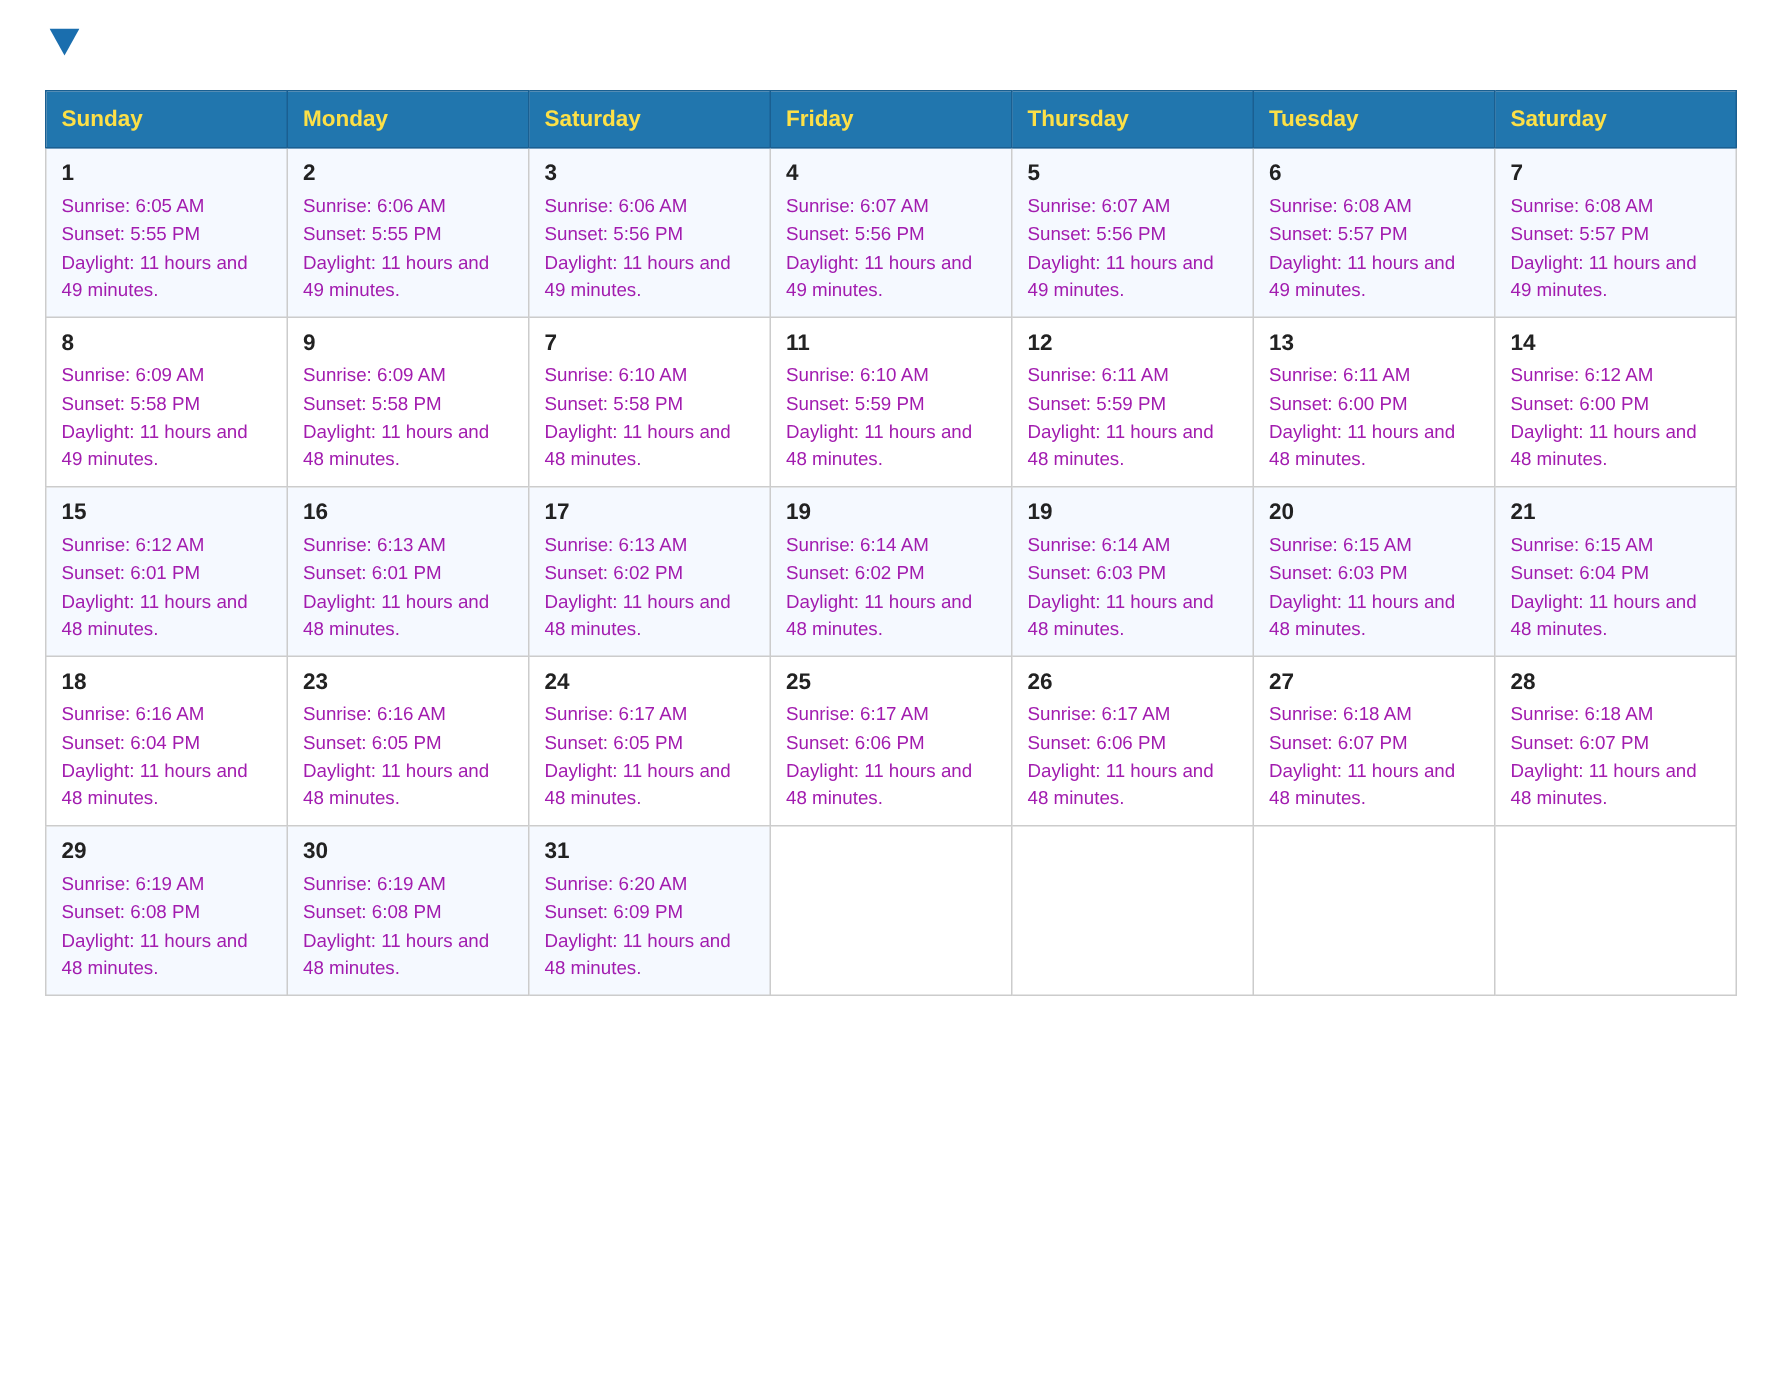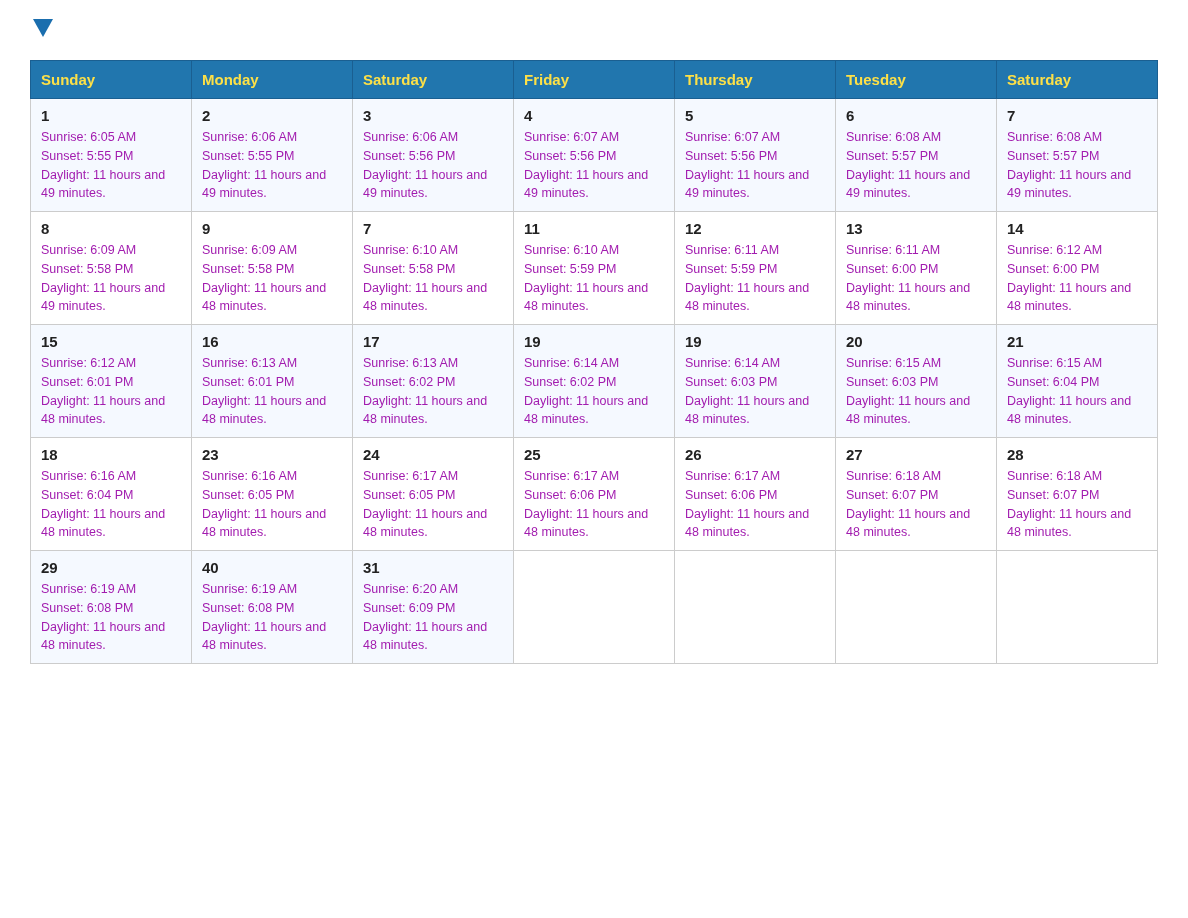--- a/index.html
+++ b/index.html
@@ -193,21 +193,21 @@
         <td><span class="day-num">26</span>
 <span class="day-info">Sunrise: 6:17 AM<br>Sunset: 6:06 PM<br>Daylight: 11 hours and 48 minutes.</span></td>
         <td><span class="day-num">27</span>
 <span class="day-info">Sunrise: 6:18 AM<br>Sunset: 6:07 PM<br>Daylight: 11 hours and 48 minutes.</span></td>
         <td><span class="day-num">28</span>
 <span class="day-info">Sunrise: 6:18 AM<br>Sunset: 6:07 PM<br>Daylight: 11 hours and 48 minutes.</span></td>
       </tr>
       <tr>
         <td><span class="day-num">29</span>
 <span class="day-info">Sunrise: 6:19 AM<br>Sunset: 6:08 PM<br>Daylight: 11 hours and 48 minutes.</span></td>
-        <td><span class="day-num">40</span>
+        <td><span class="day-num">30</span>
 <span class="day-info">Sunrise: 6:19 AM<br>Sunset: 6:08 PM<br>Daylight: 11 hours and 48 minutes.</span></td>
         <td><span class="day-num">31</span>
 <span class="day-info">Sunrise: 6:20 AM<br>Sunset: 6:09 PM<br>Daylight: 11 hours and 48 minutes.</span></td>
         <td class="empty"></td>
         <td class="empty"></td>
         <td class="empty"></td>
         <td class="empty"></td>
       </tr>
     </tbody>
 </table>

